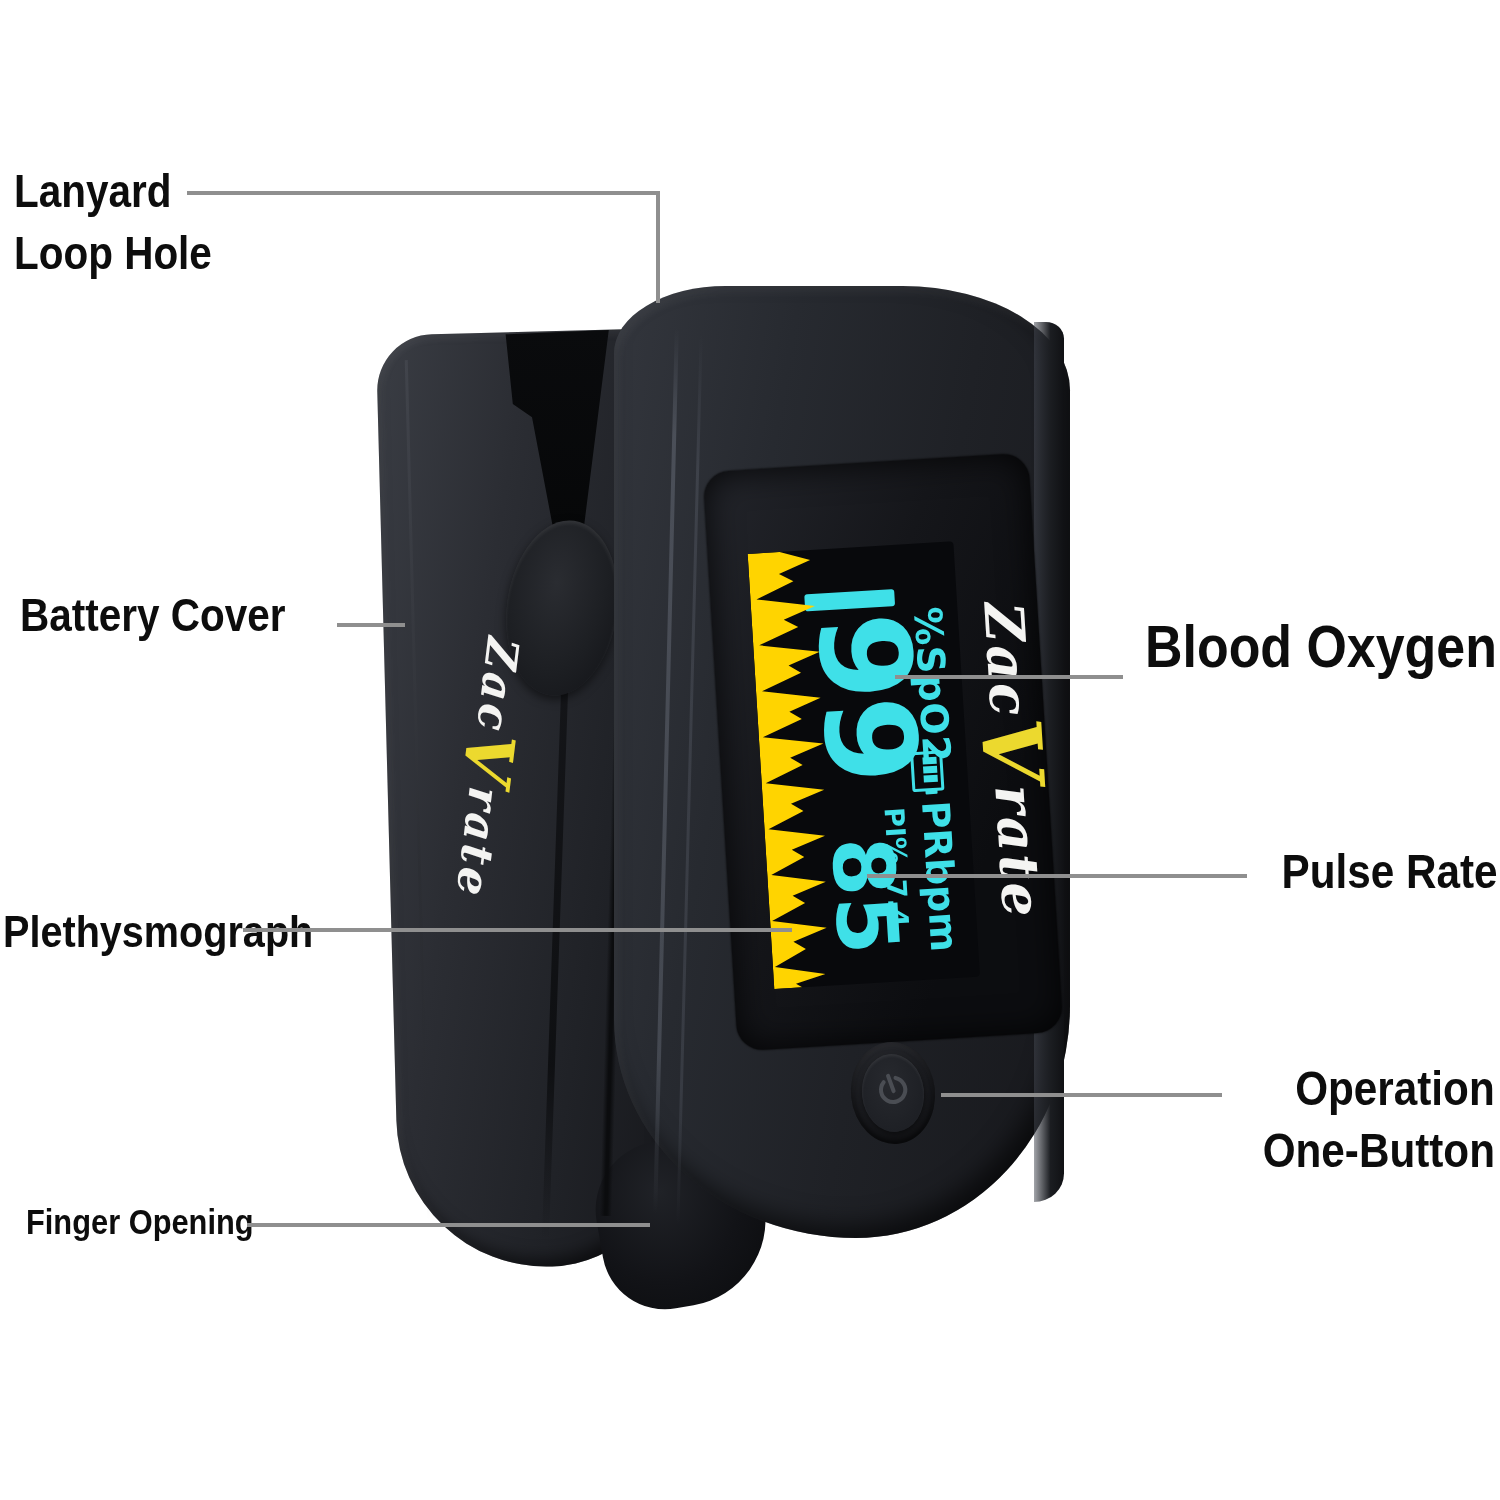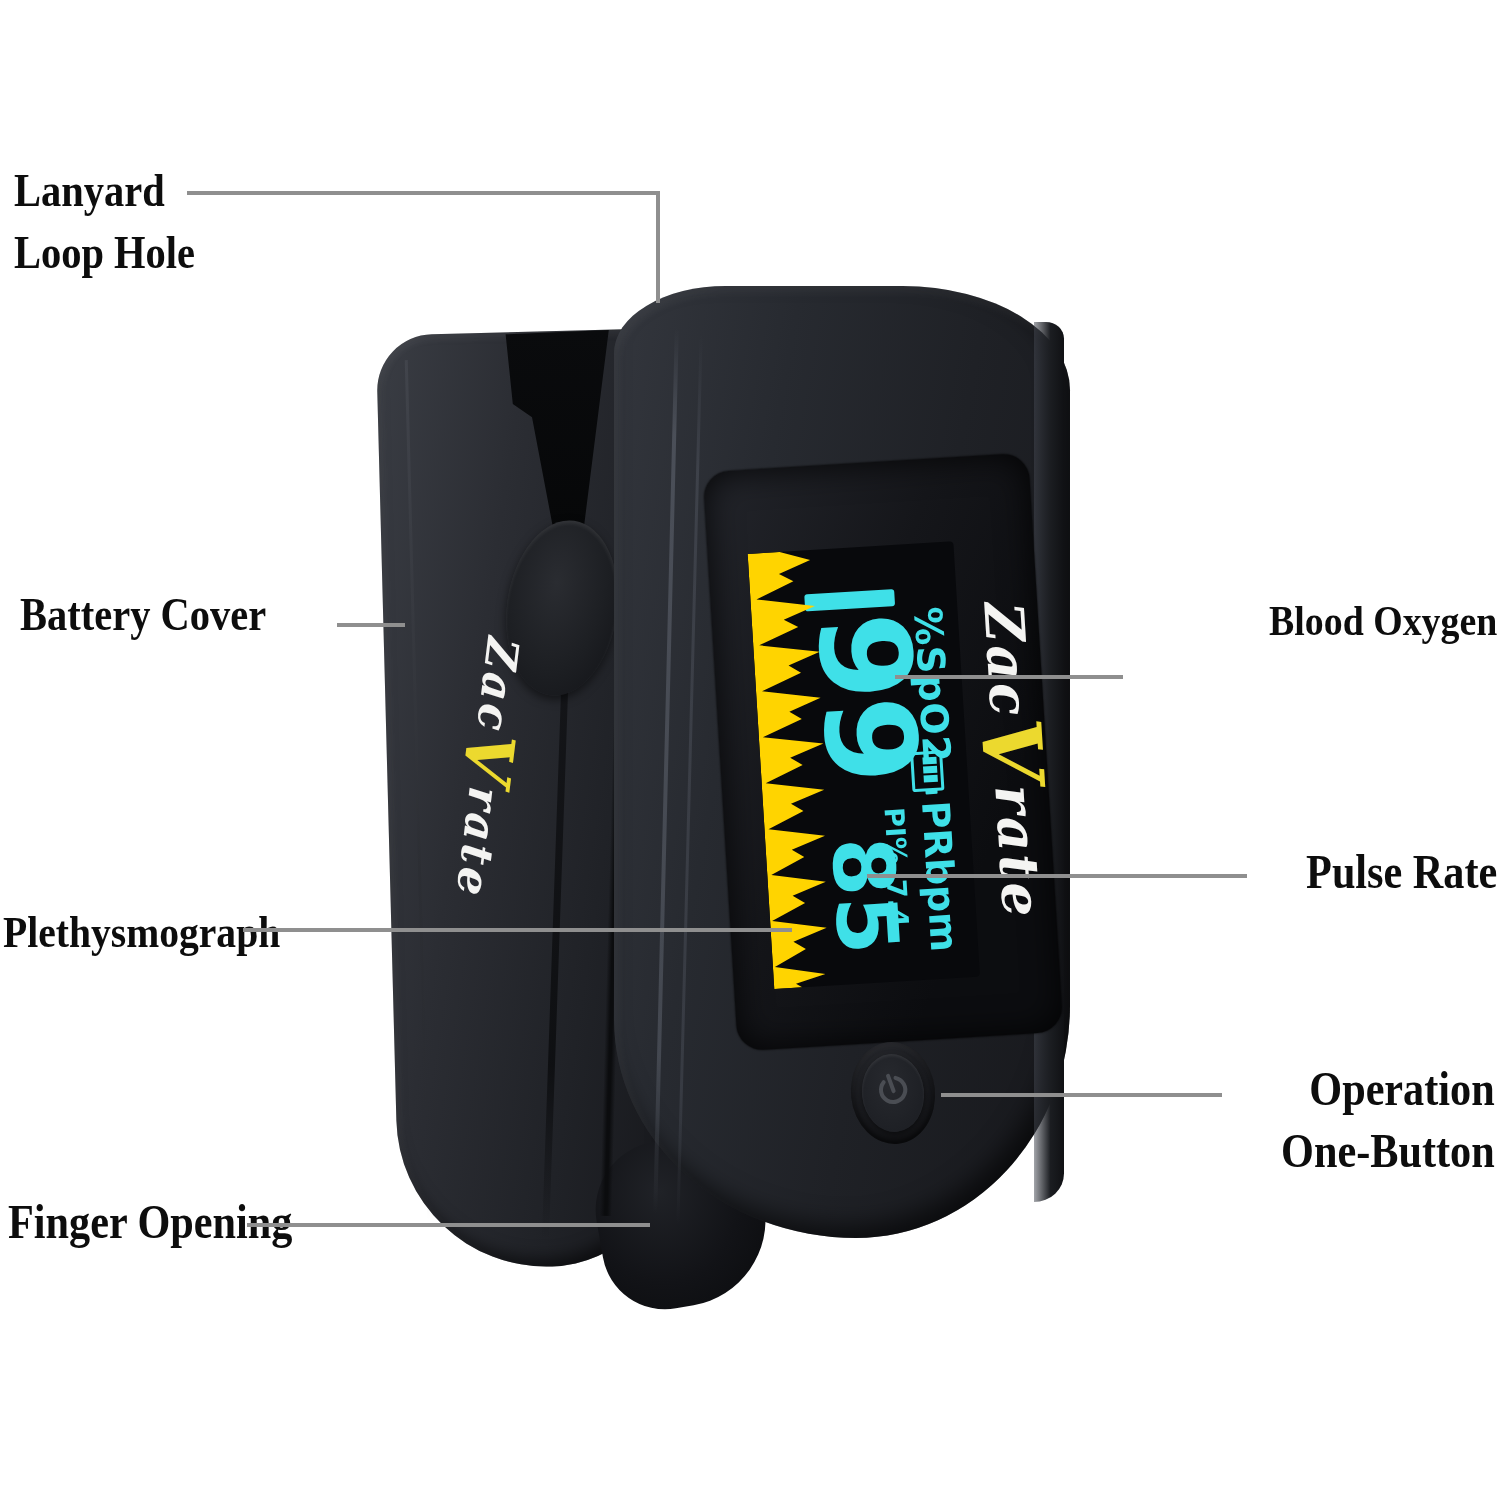--- a/index.html
+++ b/index.html
@@ -1,29 +1,29 @@
 <!DOCTYPE html>
 <html><head>
 <meta charset="utf-8">
 <style>
   html,body{margin:0;padding:0;background:#fff;}
   #canvas{position:relative;width:1500px;height:1500px;background:#ffffff;overflow:hidden;
           font-family:"Liberation Sans",sans-serif;}
 
   
-  .label{position:absolute;color:#0d0d0d;font-weight:bold;font-size:46px;line-height:62px;white-space:nowrap;font-family:Liberation Serif, serif;}
+  .label{position:absolute;color:#0d0d0d;font-weight:bold;font-size:46px;line-height:62px;white-space:nowrap;}
   .label .sq{display:inline-block;transform:scaleX(0.88);}
   .label.left .sq{transform-origin:left center;}
   .label.right{text-align:right;}
   .label.right .sq{transform-origin:right center;}
   #lanyard-label{left:14px;top:160px;}
   #battery-label{left:20px;top:584px;}
   #pleth-label{left:3px;top:901px;font-size:45px;}
-  #finger-label{left:8px;top:1191px;font-size:48px;}
-  #blood-label{right:3px;top:589px;font-size:43px;line-height:63px;}
+  #finger-label{left:26px;top:1191px;font-size:35px;}
+  #blood-label{right:3px;top:616px;font-size:59px;line-height:63px;}
   #pulse-label{right:3px;top:841px;font-size:48px;}
   #onebtn-label{right:5px;top:1058px;font-size:48px;line-height:62px;}
 
   
   .leader{position:absolute;background:#8f8f8f;z-index:30;}
   #lanyard-leader-h{left:187px;top:191px;width:473px;height:4px;}
   #lanyard-leader-v{left:656px;top:191px;width:4px;height:112px;}
   #battery-leader{left:337px;top:623px;width:68px;height:4px;}
   #pleth-leader{left:243px;top:928px;width:549px;height:4px;}
   #finger-leader{left:247px;top:1223px;width:403px;height:4px;}

